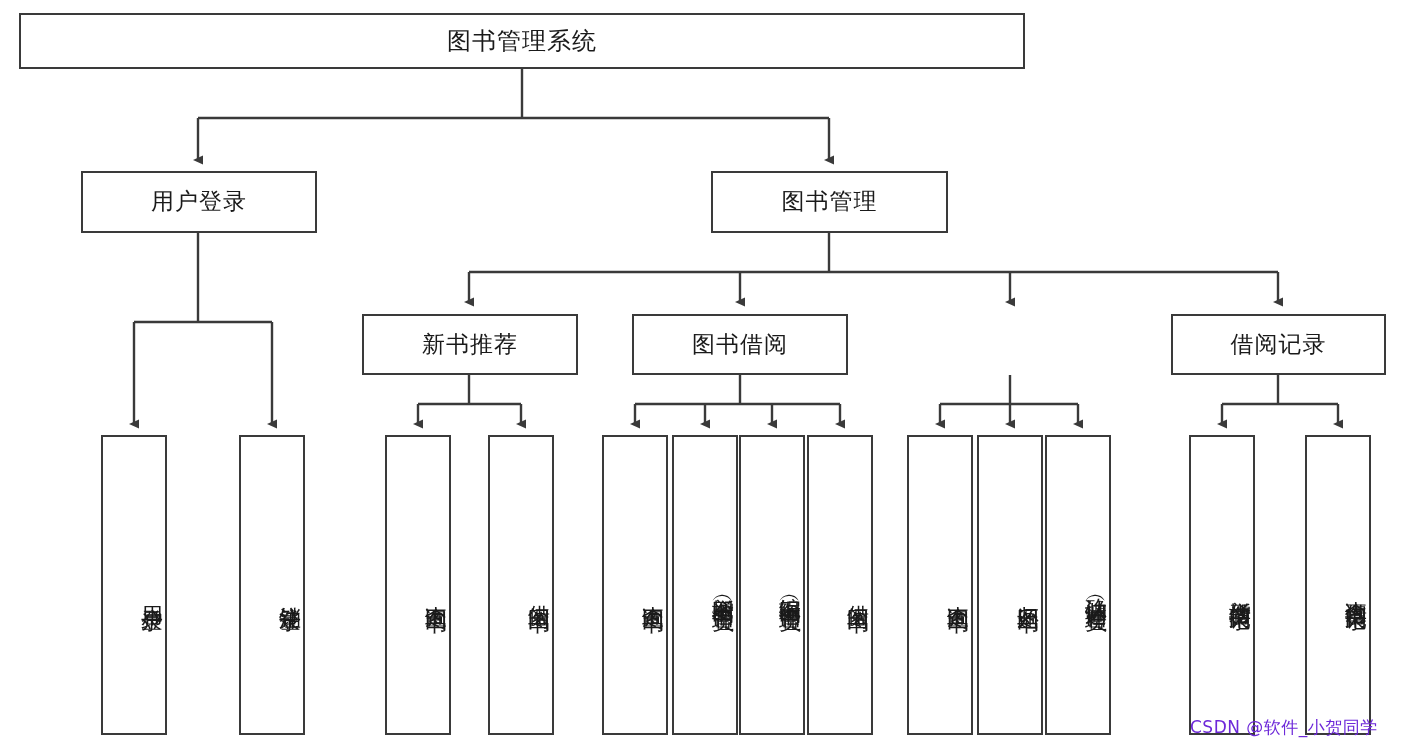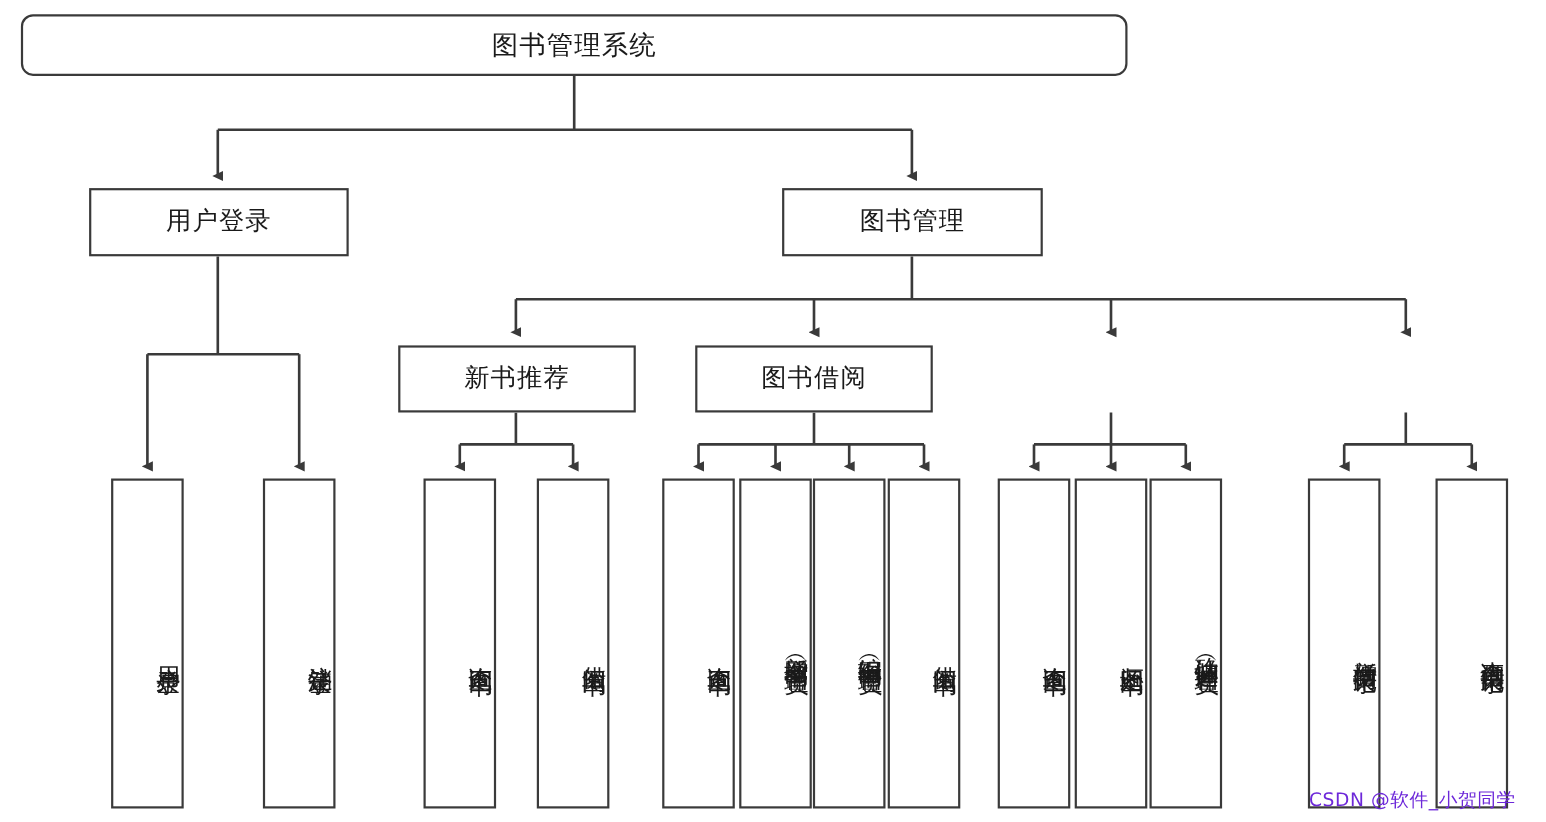--- a/index.html
+++ b/index.html
@@ -113,36 +113,39 @@
       <path d="M 1010 404 L 1010 424" marker-end="url(#arrowhead)"></path>
       <path d="M 1078 404 L 1078 424" marker-end="url(#arrowhead)"></path>
 
       <path d="M 1278 375 L 1278 404"></path>
       <path d="M 1222 404 L 1338 404"></path>
       <path d="M 1222 404 L 1222 424" marker-end="url(#arrowhead)"></path>
       <path d="M 1338 404 L 1338 424" marker-end="url(#arrowhead)"></path>
     </g>
   </svg>
 
-  <div class="node horiz root" style="left:19px; top:13px; width:1006px; height:56px;border-radius:11px;">
+  <div class="node horiz root" style="left:19px; top:13px; width:1006px; height:56px;">
     <span>图书管理系统</span>
   </div>
 
   <div class="node horiz" style="left:81px; top:171px; width:236px; height:62px;">
     <span>用户登录</span>
   </div>
   <div class="node horiz" style="left:711px; top:171px; width:237px; height:62px;">
     <span>图书管理</span>
   </div>
 
   <div class="node horiz" style="left:362px; top:314px; width:216px; height:61px;">
     <span>新书推荐</span>
   </div>
   <div class="node horiz" style="left:632px; top:314px; width:216px; height:61px;">
     <span>图书借阅</span>
+  </div>
+  <div class="node horiz" style="left:1171px; top:314px; width:215px; height:61px;">
+    <span>借阅记录</span>
   </div>
 
   <div class="node vert" style="left:101px; top:435px; width:66px; height:300px;">
     <span>用户登录</span>
   </div>
   <div class="node vert" style="left:239px; top:435px; width:66px; height:300px;">
     <span>注销登录</span>
   </div>
 
   <div class="node vert" style="left:385px; top:435px; width:66px; height:300px;">

